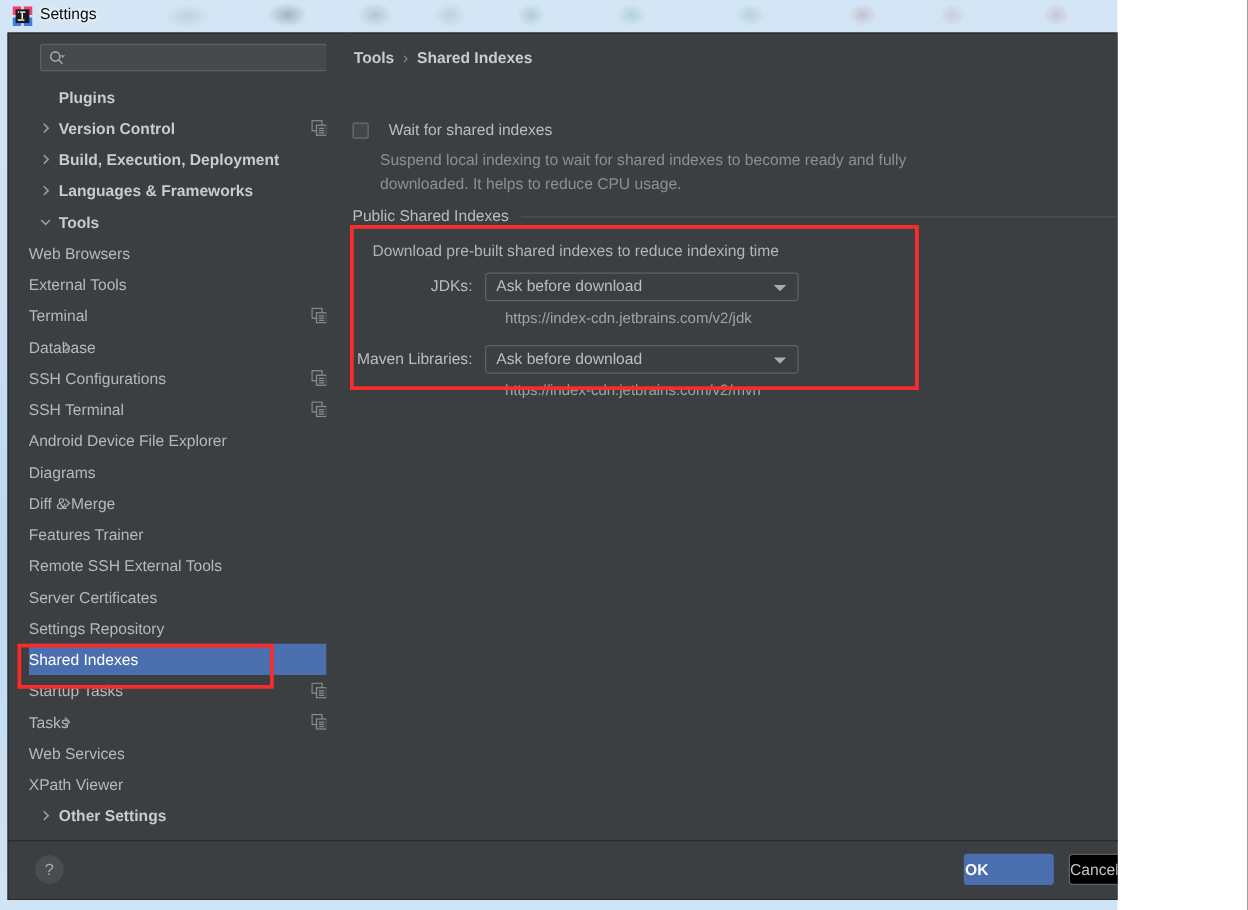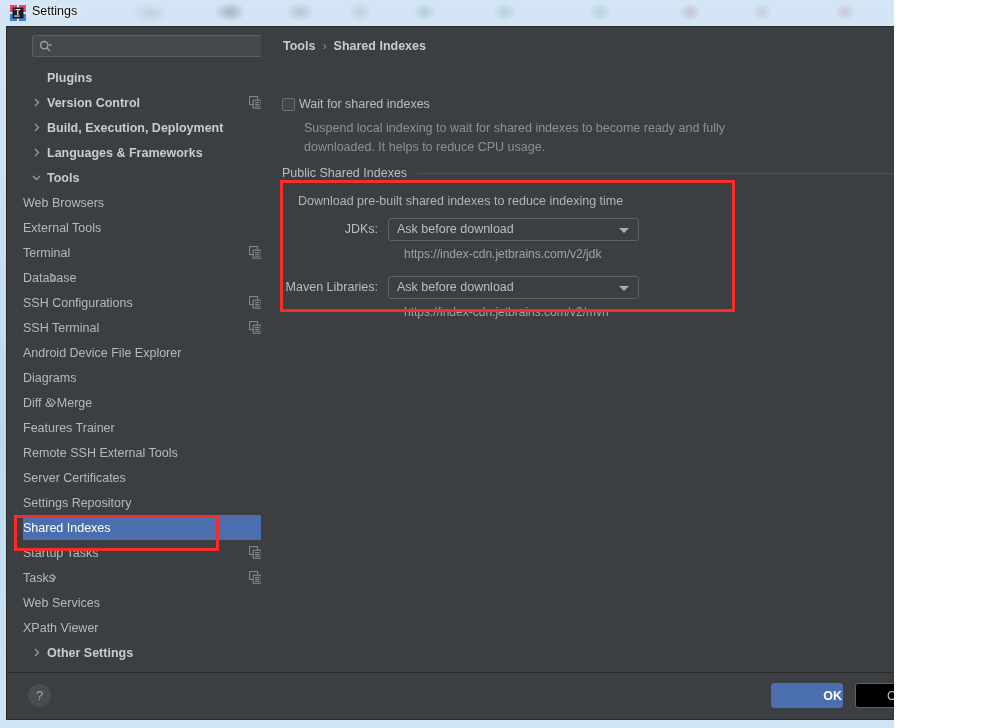--- a/index.html
+++ b/index.html
@@ -144,21 +144,21 @@
   }
   #breadcrumb {
     position: absolute; left: 22px; top: 12px;
     font-size: 12.5px; font-weight: bold; color: #c9cbce;
     display: flex; align-items: center; gap: 7px;
   }
   #breadcrumb .sep { color: #8b8d8f; font-weight: normal; }
 
   #wait-row {
     position: absolute; left: 21px; top: 70px;
-    display: flex; align-items: center; gap: 4px;
+    display: flex; align-items: center; gap: 16px;
     cursor: pointer;
   }
   .checkbox {
     width: 13px; height: 13px;
     box-sizing: border-box;
     background: #43474a;
     border: 1px solid #6b6f71;
     border-radius: 2px;
   }
   #wait-label { font-size: 12.5px; color: #bbbdbf; }
@@ -237,21 +237,21 @@
     background: #4a4d4f;
     display: flex; align-items: center; justify-content: center;
     font-size: 13px; color: #a5a7a9;
     cursor: pointer;
   }
   .dlg-btn {
     position: absolute; top: 10px;
     height: 25px;
     box-sizing: border-box;
     border-radius: 3px;
-    display: flex; align-items: center; justify-content: flex-end;
+    display: flex; align-items: center; justify-content: flex-start;
     font-size: 12.5px;
     cursor: pointer;
   }
   #ok-button {
     right: 148px; width: 72px;
     background: #4b6eaf; border: 1px solid #4b6eaf;
     color: #ffffff; font-weight: bold;
   }
   #cancel-button {
     right: 64px; width: 72px;

